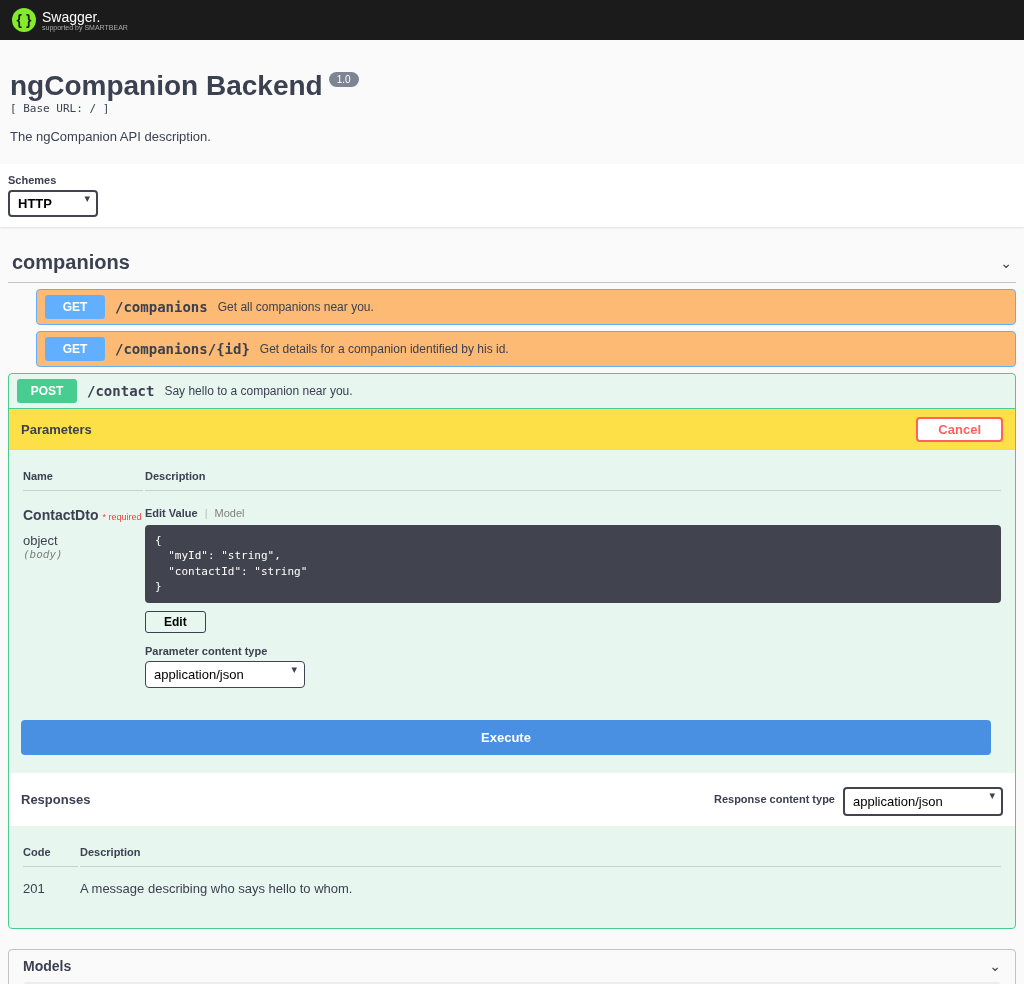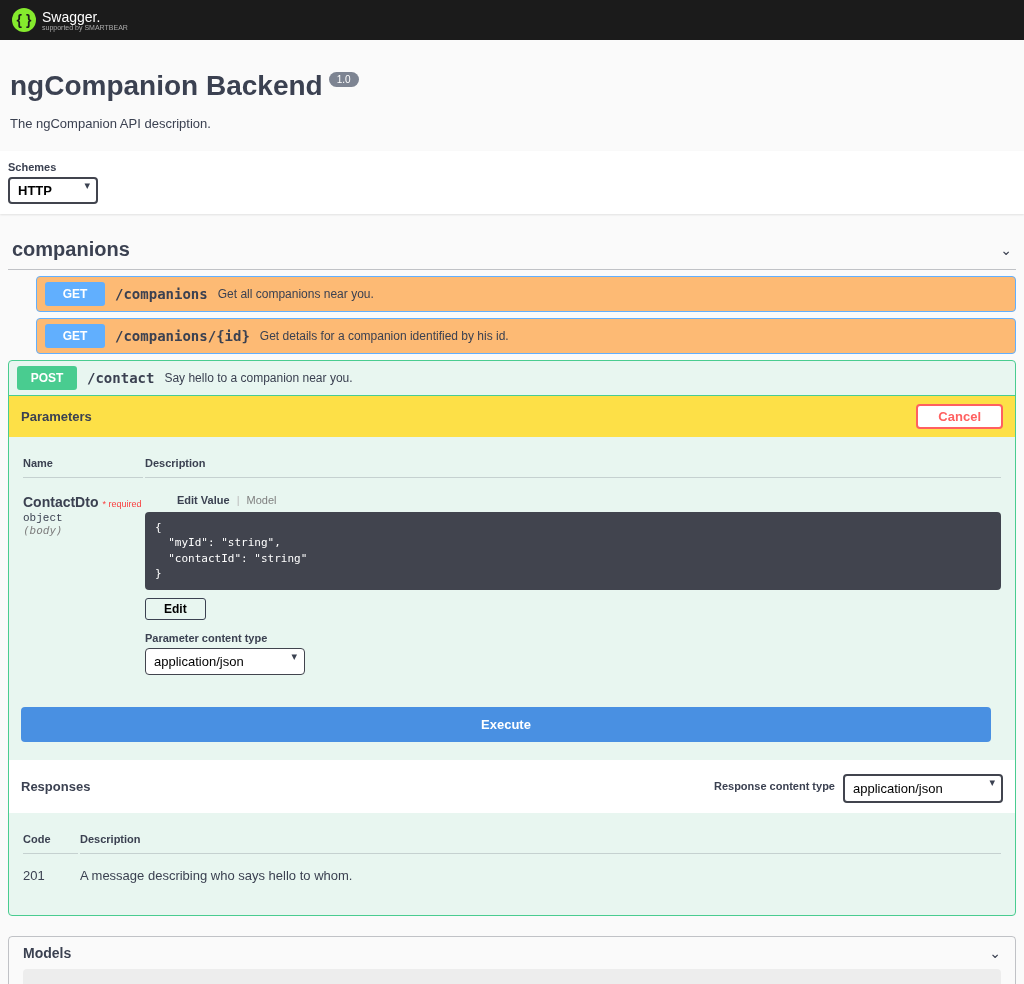--- a/index.html
+++ b/index.html
@@ -37,24 +37,24 @@
   .opblock-body { border-top: 1px solid #49cc90; }
   .params-header { display: flex; justify-content: space-between; align-items: center; padding: 8px 12px; background: #fde047; }
   .params-title { font-size: 13px; font-weight: bold; }
   .cancel-btn { background: #fff; border: 2px solid #ff6060; color: #ff6060; font-size: 13px; font-weight: bold; padding: 3px 20px; border-radius: 4px; cursor: pointer; }
   .params-table { width: 100%; padding: 10px 12px 30px 12px; }
   .params-table th { text-align: left; font-size: 11px; font-weight: bold; color: #3b4151; border-bottom: 1px solid rgba(59,65,81,0.2); padding: 8px 0; }
   .params-table td { vertical-align: top; padding-top: 14px; }
   .param-name-col { width: 120px; }
   .param-name { font-size: 14px; font-weight: bold; }
   .required-star { color: #f93e3e; font-size: 9px; margin-left: 4px; }
-  .param-type { font-family: Liberation Mono, monospace; font-size: 11px; color: #3b4151; margin-top: 2px; }
+  .param-type { font-family: Liberation Sans, sans-serif; font-size: 13px; color: #3b4151; margin-top: 10px; }
   .param-in { font-family: monospace; font-size: 11px; color: #808080; font-style: italic; }
   .tab-row { font-size: 11px; margin-bottom: 6px; }
-  .tab-active { font-weight: bold; color: #3b4151; margin-left: 32px; }
+  .tab-active { font-weight: bold; color: #3b4151; }
   .tab-sep { color: #bbb; margin: 0 4px; }
   .tab-inactive { color: #808080; }
   .code-block { background: #41444e; color: #fff; font-family: monospace; font-size: 11px; padding: 8px 10px; border-radius: 4px; white-space: pre; line-height: 1.4; }
   .edit-btn { margin-top: 8px; background: transparent; border: 1px solid #3b4151; padding: 3px 18px; font-size: 12px; font-weight: bold; border-radius: 3px; cursor: pointer; }
   .content-type-label { font-size: 11px; font-weight: bold; margin-top: 12px; }
   .content-type-select { margin-top: 4px; padding: 5px 40px 5px 8px; border: 1px solid #41444e; border-radius: 4px; font-size: 13px; background: #fff; appearance: none; width: 160px; }
   .execute-wrap { padding: 0 24px 18px 12px; }
   .execute-btn { width: 100%; background: #4990e2; color: #fff; border: none; padding: 10px; font-size: 13px; font-weight: bold; border-radius: 4px; cursor: pointer; }
   .responses-header { display: flex; justify-content: space-between; align-items: center; padding: 10px 12px; background: #fff; }
   .responses-title { font-size: 13px; font-weight: bold; }
@@ -80,20 +80,21 @@
       <div class="sw-sub">supported by SMARTBEAR</div>
     </div>
   </div>
 </div>
 
 <div class="info-wrapper">
   <div class="title-row">
     <h1 class="api-title">ngCompanion Backend</h1>
     <span class="version-badge">1.0</span>
   </div>
+  <div class="base-url">[ Base URL: / ]</div>
   <div class="api-desc">The ngCompanion API description.</div>
 </div>
 
 <div class="scheme-container">
   <div class="schemes-title">Schemes</div>
   <span class="select-wrap">
     <select class="scheme-select">
       <option>HTTP</option>
     </select>
   </span>

